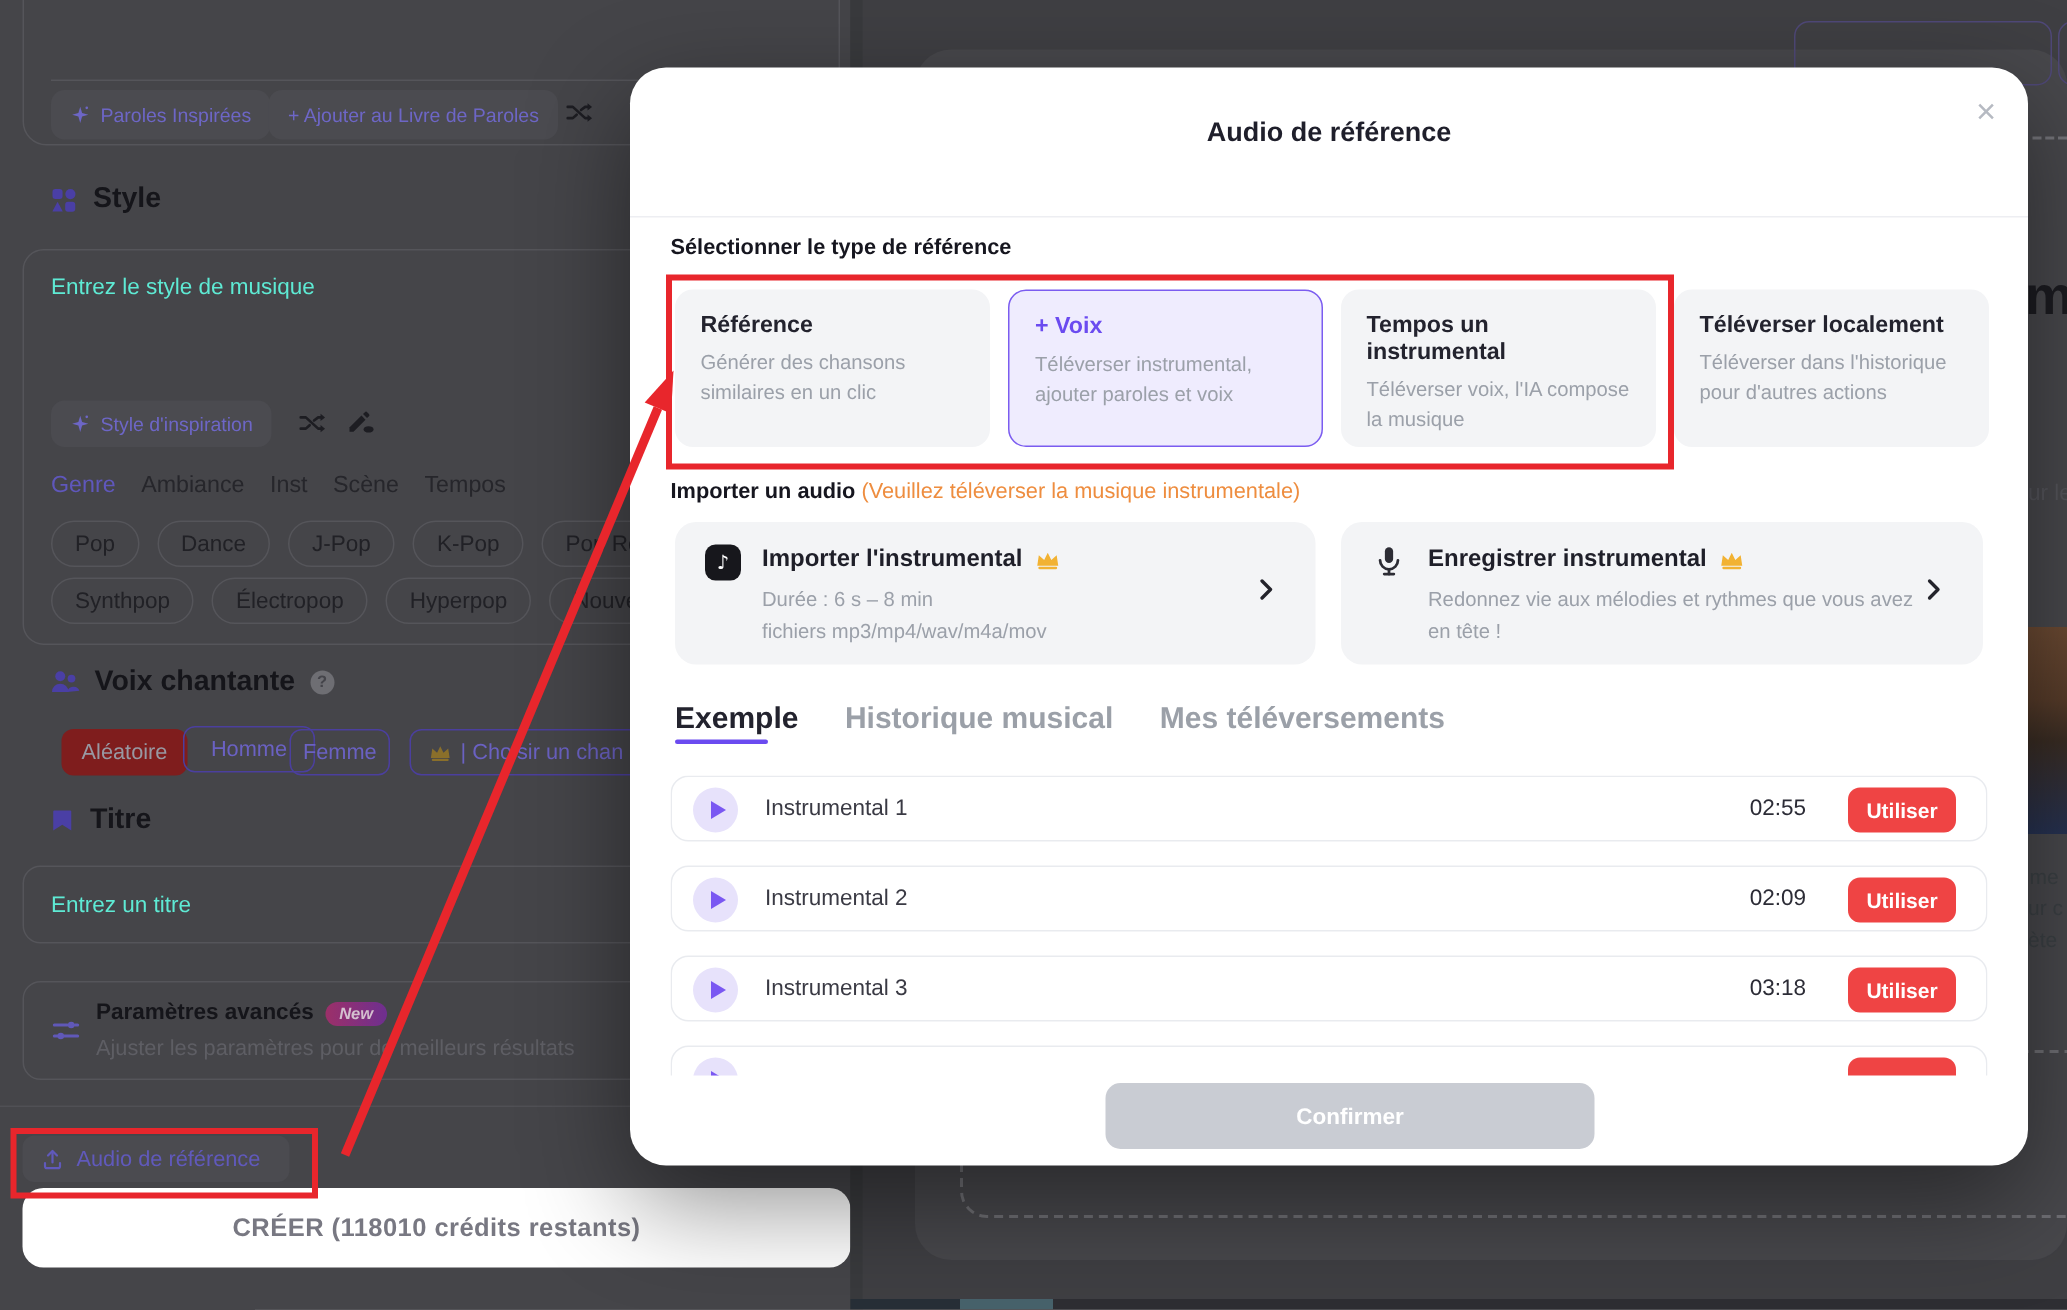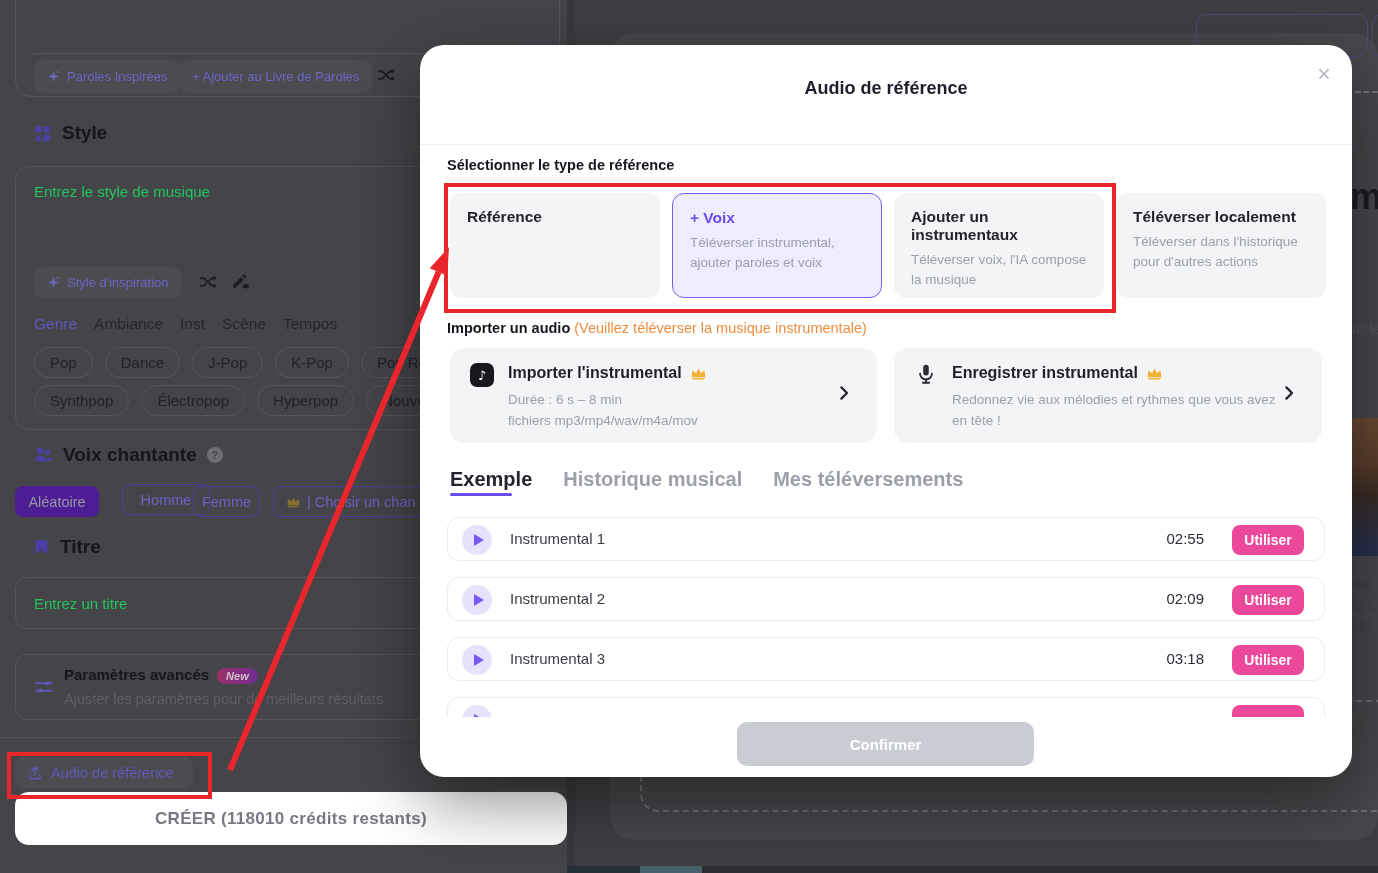--- a/index.html
+++ b/index.html
@@ -9,27 +9,27 @@
   .abs { position:absolute; }
 
   
   .left-panel { position:absolute; left:0; top:0; width:567px; height:873px; background:#454549; }
   .lyrics-card { position:absolute; left:15px; top:-40px; width:545px; height:137px; border:1.5px solid #55555a; border-radius:16px; }
   .lyr-div { position:absolute; left:18px; right:18px; top:92px; height:1px; background:#55555a; }
   .chipL { position:absolute; display:flex; align-items:center; gap:7px; height:33px; padding:0 13px; background:#4b4b50; border-radius:9px; color:#6d66c6; font-size:13px; }
   .icon-dark { color:#1d1d22; }
   .sec-h { position:absolute; display:flex; align-items:center; gap:10px; font-size:19px; font-weight:bold; color:#15151a; }
   .style-card { position:absolute; left:15px; top:166px; width:545px; height:264px; border:1.5px solid #55555a; border-radius:14px; overflow:hidden; }
-  .ph { color:#22c55e; font-size:15px; }
+  .ph { color:#5eead4; font-size:15px; }
   .tabsL { position:absolute; left:18px; top:148px; display:flex; gap:17px; font-size:15.5px; color:#26262b; }
   .tabsL .on { color:#5f57bb; }
   .pillrow { position:absolute; display:flex; gap:12px; }
   .pill { display:flex; align-items:center; height:31px; padding:0 15px; border:1.5px solid #55555a; border-radius:999px; font-size:15px; color:#212126; white-space:nowrap; }
   .vbtn { position:absolute; display:flex; align-items:center; justify-content:center; gap:6px; height:31px; border-radius:8px; font-size:14.5px; }
-  .vbtn.sel { background:#4c1d95; color:#9898a2; }
+  .vbtn.sel { background:#7f1d1d; color:#9898a2;margin-left:26px; }
   .vbtn.out { border:1.5px solid #4b3f9e; color:#6a61c2; }
   .inputL { position:absolute; left:15px; top:577px; width:545px; height:52px; border:1.5px solid #55555a; border-radius:12px; display:flex; align-items:center; padding:0 18px; }
   .adv-card { position:absolute; left:15px; top:654px; width:545px; height:66px; border:1.5px solid #55555a; border-radius:12px; }
   .badge-new { display:inline-block; margin-left:8px; padding:2px 9px; border-radius:999px; background:linear-gradient(90deg,#9c3069,#6e2f8f); color:#d4c0cf; font-size:11px; font-weight:bold; font-style:italic; }
   .sepL { position:absolute; left:0; top:737px; width:567px; height:1px; background:#505055; }
   .refchip { position:absolute; left:15px; top:757px; width:178px; height:31px; background:#4b4b50; border-radius:8px; display:flex; align-items:center; gap:8px; padding:0 12px; color:#6059bb; font-size:14.5px; }
   .create-btn { position:absolute; left:15px; top:792px; width:552px; height:53px; background:#ffffff; border-radius:14px; display:flex; align-items:center; justify-content:center; color:#787882; font-size:17px; font-weight:bold; letter-spacing:.3px; }
 
   
   .right-panel { position:absolute; left:567px; top:0; width:811px; height:873px; background:#3f3f43; }
@@ -64,22 +64,22 @@
   .m-tabs { position:absolute; left:30px; top:423px; display:flex; gap:31px; font-size:20px; font-weight:bold; }
   .m-tabs .on { color:#23232e; }
   .m-tabs .off { color:#9ba0a8; }
   .tab-under { position:absolute; left:30px; top:448px; width:62px; height:3px; border-radius:2px; background:#6b4bf0; }
   .tracklist { position:absolute; left:27px; top:472px; width:878px; height:200px; overflow:hidden; }
   .trow { position:absolute; left:0; width:878px; height:44px; border:1px solid #e9ebef; border-radius:12px; background:#fff; }
   .playbtn { position:absolute; left:14px; top:7px; width:30px; height:30px; border-radius:50%; background:#e7e2fb; display:flex; align-items:center; justify-content:center; cursor:pointer; }
   .playtri { width:0; height:0; border-left:10px solid #7a58f2; border-top:6px solid transparent; border-bottom:6px solid transparent; margin-left:3px; }
   .tname { position:absolute; left:62px; top:12px; font-size:15px; color:#3a3a44; }
   .ttime { position:absolute; right:120px; top:12px; font-size:15px; color:#2c2c36; }
-  .usebtn { position:absolute; right:20px; top:7px; width:72px; height:30px; background:#ec4899; border-radius:8px; color:#fff; font-size:14px; font-weight:bold; display:flex; align-items:center; justify-content:center; cursor:pointer; }
-  .confirm { position:absolute; left:317px; top:677px; width:297px; height:44px; background:#c9ccd3; border-radius:10px; color:#fff; font-size:15px; font-weight:bold; display:flex; align-items:center; justify-content:center; }
+  .usebtn { position:absolute; right:20px; top:7px; width:72px; height:30px; background:#ef4444; border-radius:8px; color:#fff; font-size:14px; font-weight:bold; display:flex; align-items:center; justify-content:center; cursor:pointer; }
+  .confirm { position:absolute; left:317px; top:677px; width:326px; height:44px; background:#c9ccd3; border-radius:10px; color:#fff; font-size:15px; font-weight:bold; display:flex; align-items:center; justify-content:center; }
 
   
   .redbox { position:absolute; border:4px solid #e8262c; z-index:30; }
   .annot-svg { position:absolute; left:0; top:0; z-index:29; pointer-events:none; }
 
   .hlpc { width:16px; height:16px; border-radius:50%; background:#6e6e73; color:#44444a; font-size:11px; font-weight:bold; display:flex; align-items:center; justify-content:center; }
   svg { display:block; }
 </style>
 </head>
 <body>
@@ -265,27 +265,28 @@
 
   <div class="modal">
     <div class="m-close">×</div>
     <div class="m-title">Audio de référence</div>
     <div class="m-div"></div>
 
     <div class="m-label" style="top:112px;">Sélectionner le type de référence</div>
 
     <div class="tcard" style="left:30px;">
       <div class="t">Référence</div>
+      <div class="d">Générer des chansons similaires en un clic</div>
     </div>
     <div class="tcard sel" style="left:252px;">
       <div class="t">+ Voix</div>
       <div class="d">Téléverser instrumental, ajouter paroles et voix</div>
     </div>
     <div class="tcard" style="left:474px;">
-      <div class="t">Ajouter un instrumentaux</div>
+      <div class="t">Tempos un instrumental</div>
       <div class="d">Téléverser voix, l'IA compose la musique</div>
     </div>
     <div class="tcard" style="left:696px;">
       <div class="t">Téléverser localement</div>
       <div class="d">Téléverser dans l'historique pour d'autres actions</div>
     </div>
 
     <div class="m-label" style="top:275px;">
       <span>Importer un audio</span> <span class="orange">(Veuillez téléverser la musique instrumentale)</span>
     </div>

